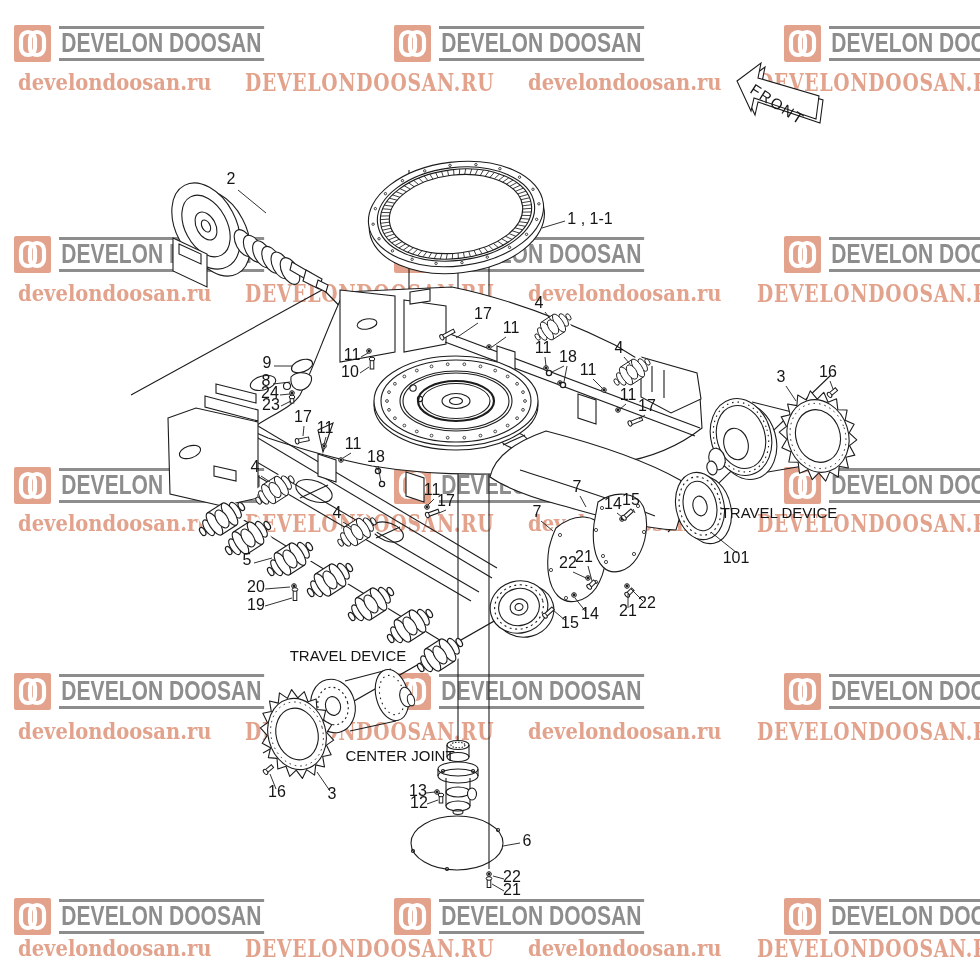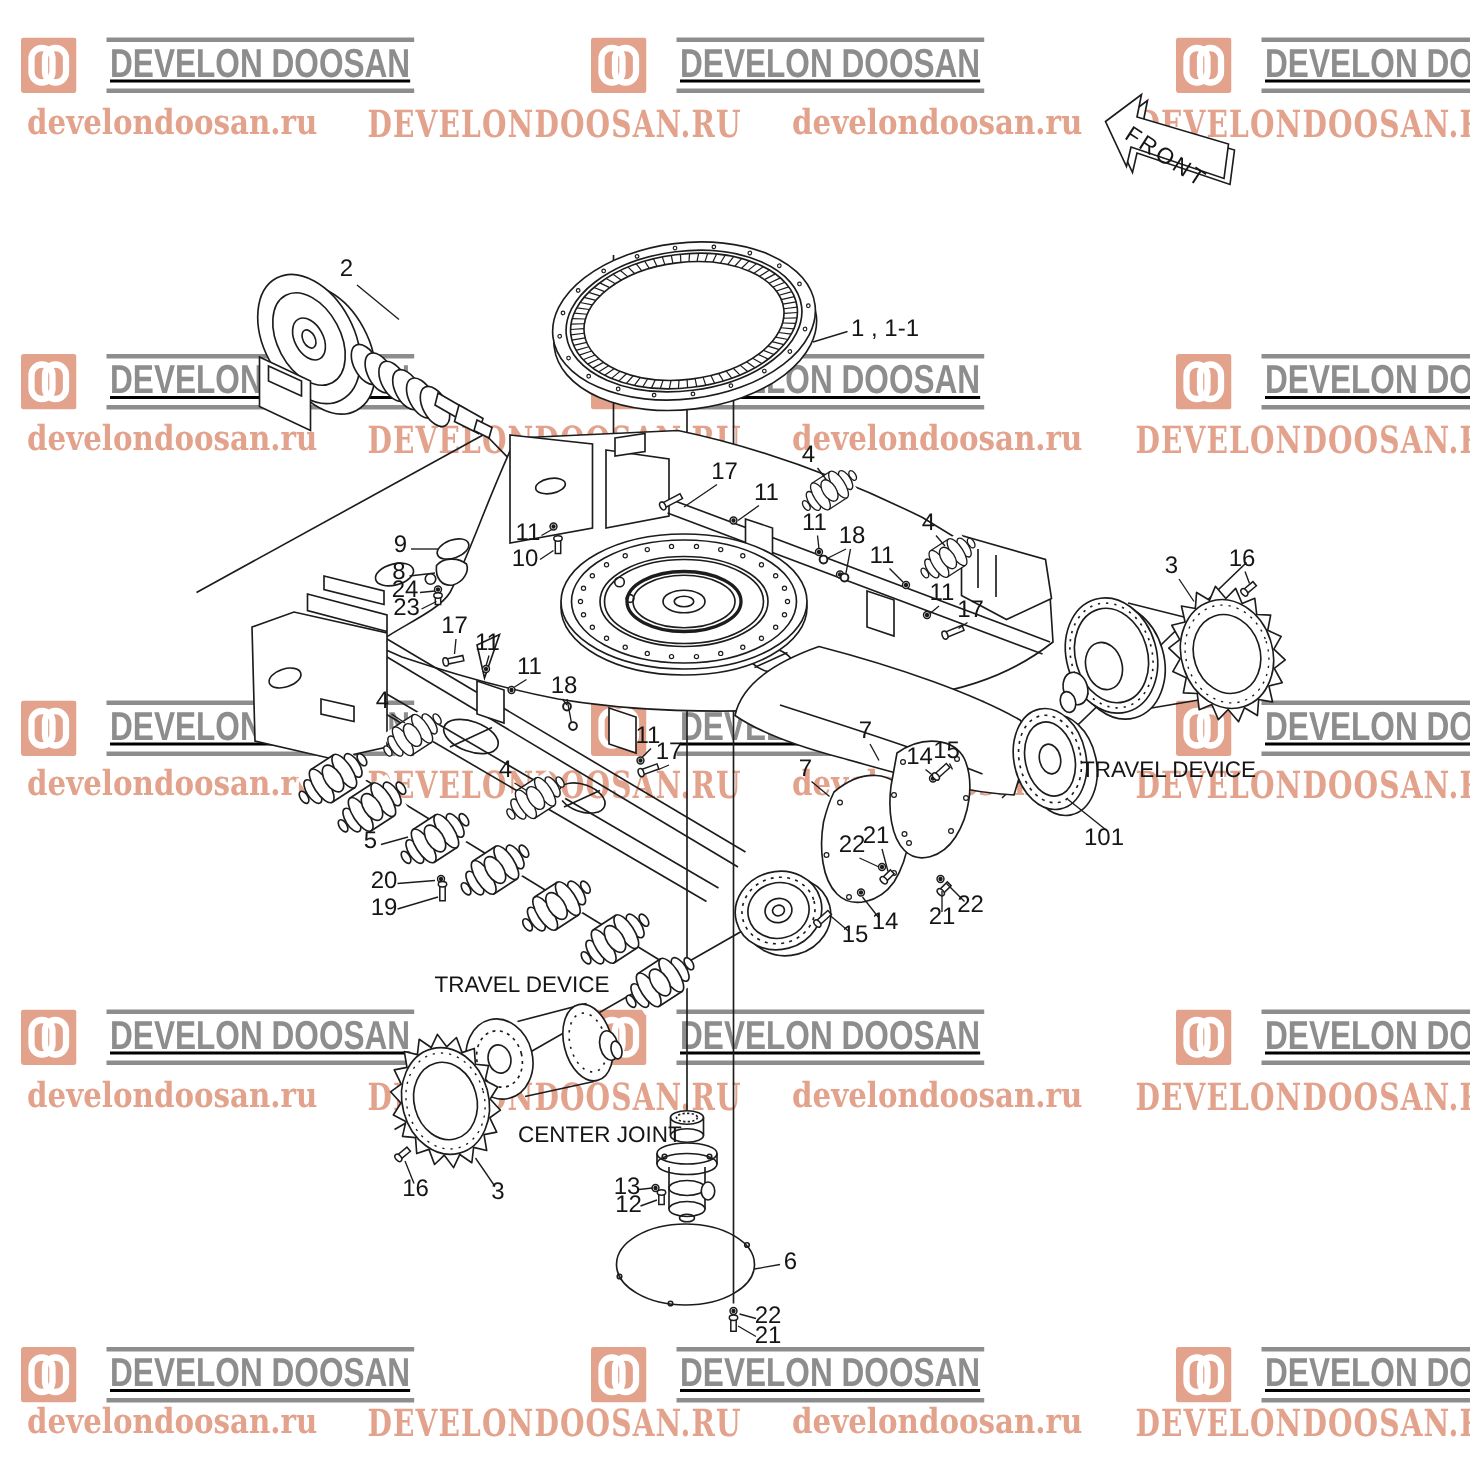--- a/index.html
+++ b/index.html
@@ -1,19 +1,19 @@
 <!DOCTYPE html>
 <html><head>
 <meta charset="utf-8">
 <style>
   html,body{margin:0;padding:0;background:#fff;}
   .canvas{position:relative;width:980px;height:980px;background:#fff;overflow:hidden;
           font-family:"Liberation Sans",sans-serif;}
   #wm-layer{position:absolute;left:0;top:0;width:980px;height:980px;z-index:0;}
-  .wm-logo{position:absolute;display:flex;gap:20px;white-space:nowrap;text-decoration:underline;}
+  .wm-logo{position:absolute;display:flex;align-items:center;gap:8px;white-space:nowrap;}
   .wm-name{font-family:"Liberation Sans",sans-serif;font-weight:bold;font-size:27px;line-height:1.0;
            color:#8d8d8d;transform:scaleX(.78);transform-origin:left center;
            border-top:3px solid #8d8d8d;border-bottom:3px solid #8d8d8d;padding:1px 3px;}
   .wm-url{position:absolute;font-family:"DejaVu Serif","Liberation Serif",serif;font-weight:bold;
           color:#e2a28c;white-space:nowrap;transform-origin:left top;}
   .wm-url.lower{font-size:23px;transform:scaleX(.85);}
   .wm-url.upper{font-size:25px;letter-spacing:1px;transform:scaleX(.75);}
   #diagram{position:absolute;left:0;top:0;z-index:1;}
   .callout{fill:#151515;font-family:"Liberation Sans",sans-serif;}
   .ink{stroke:#1c1c1c;fill:none;stroke-width:1.1;}

